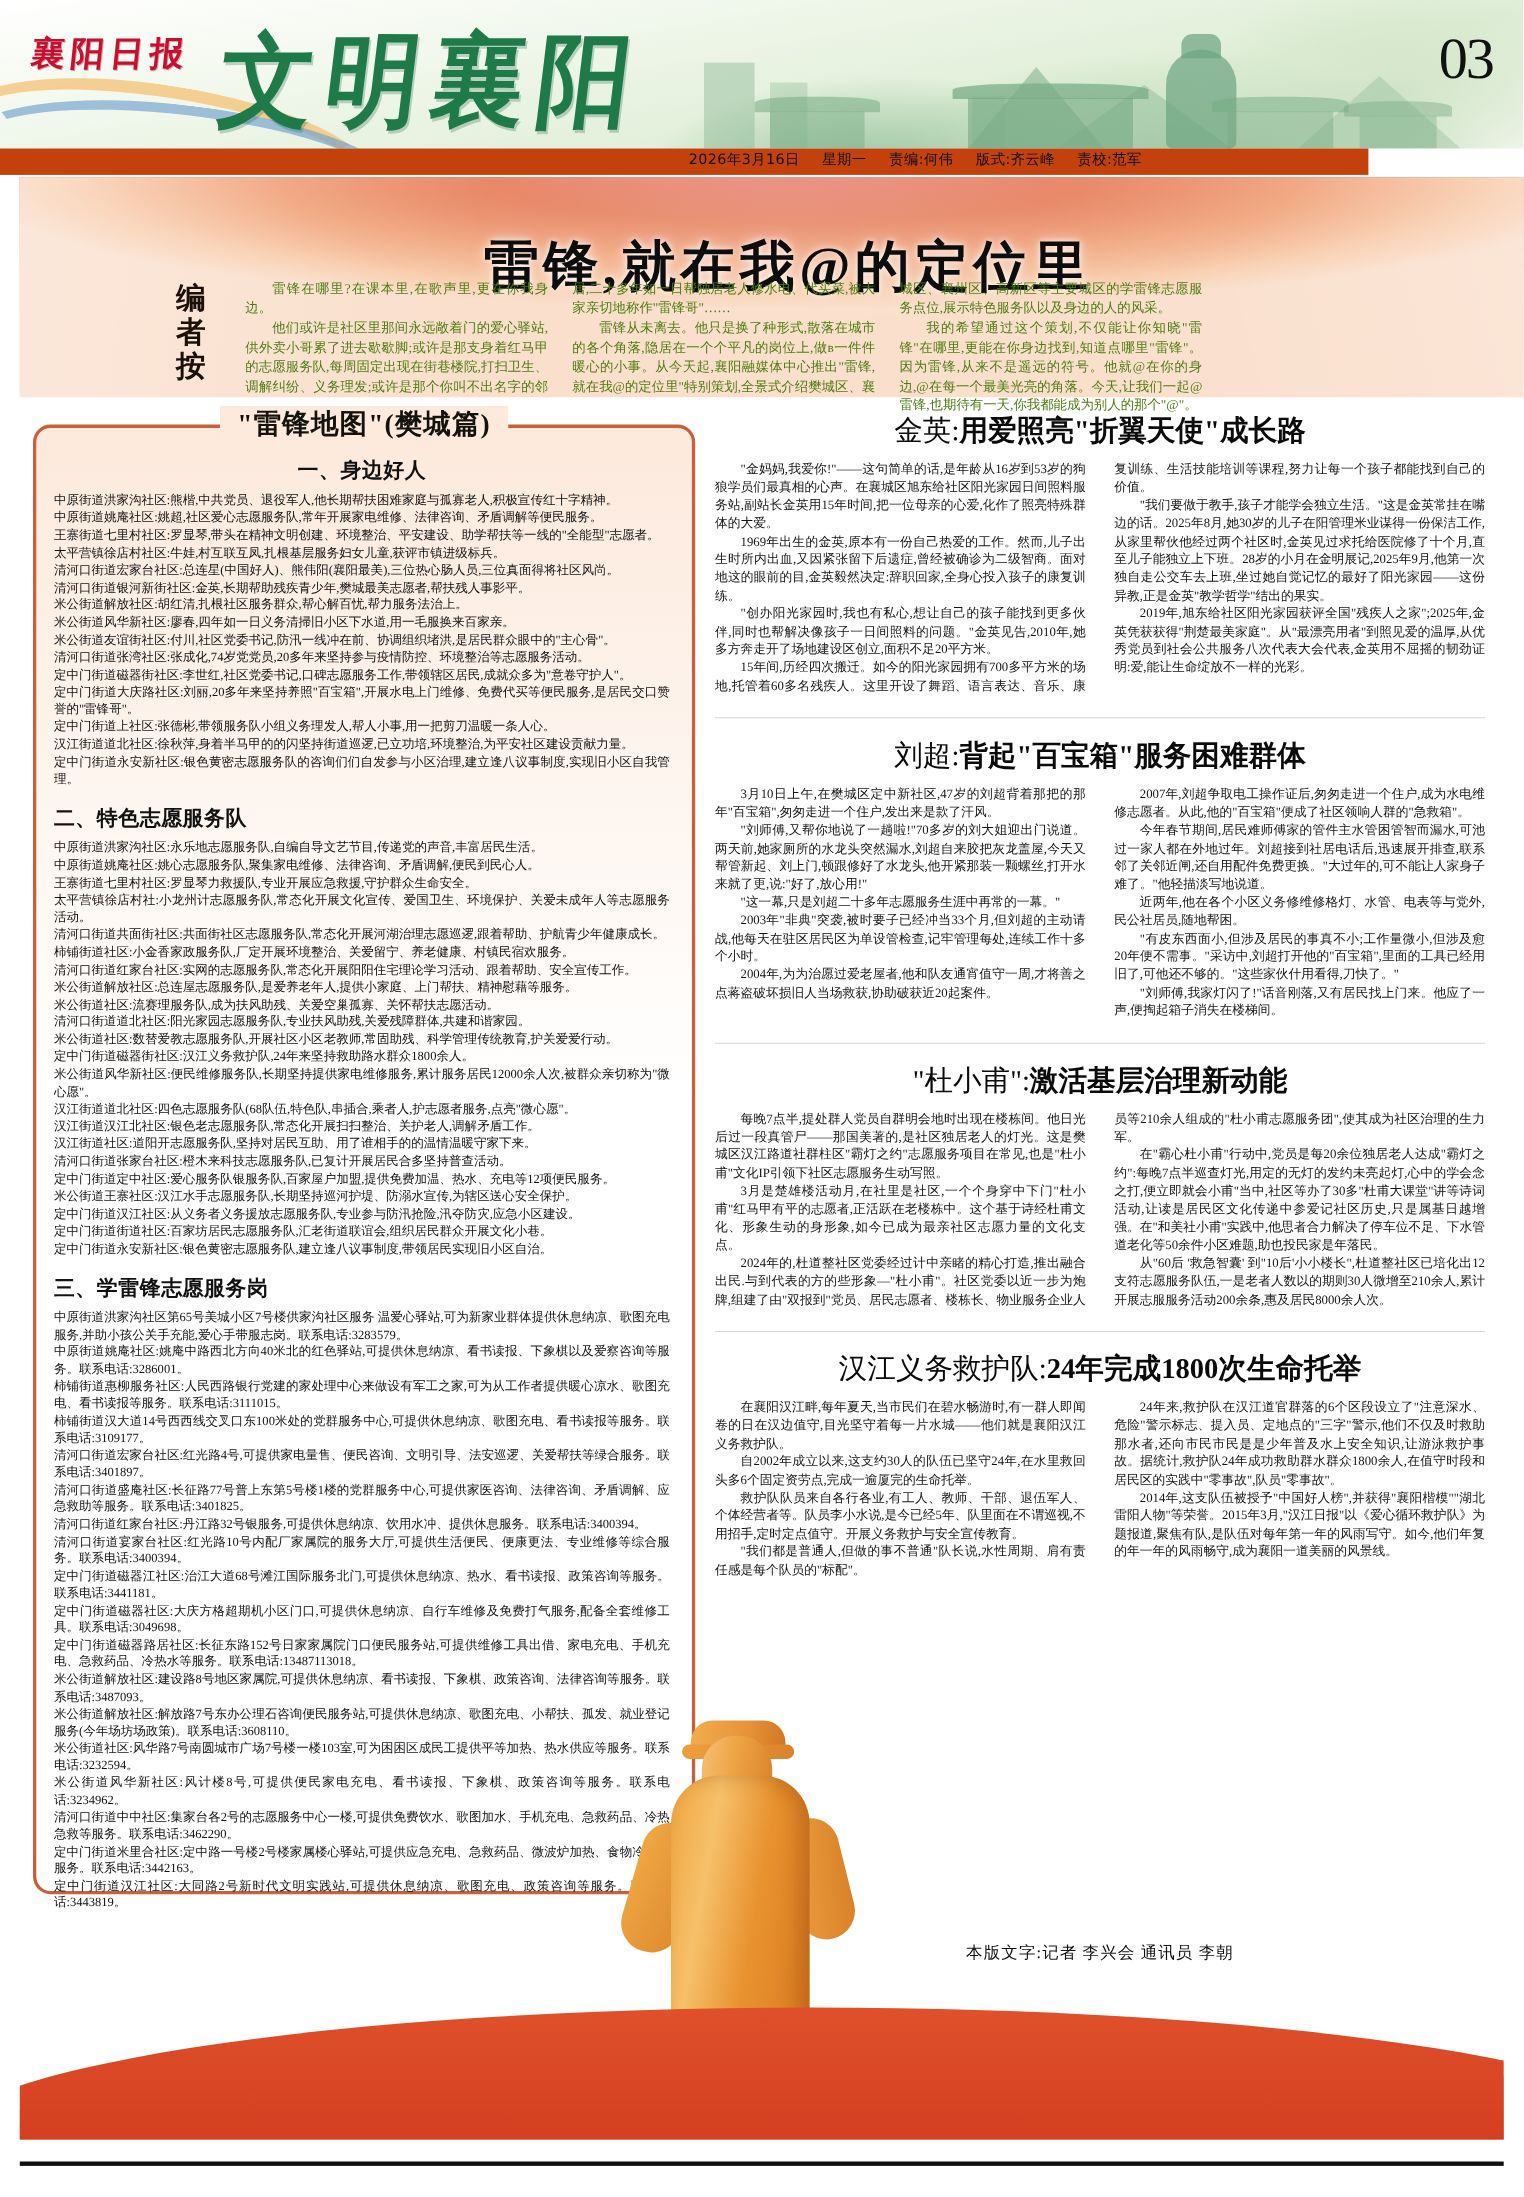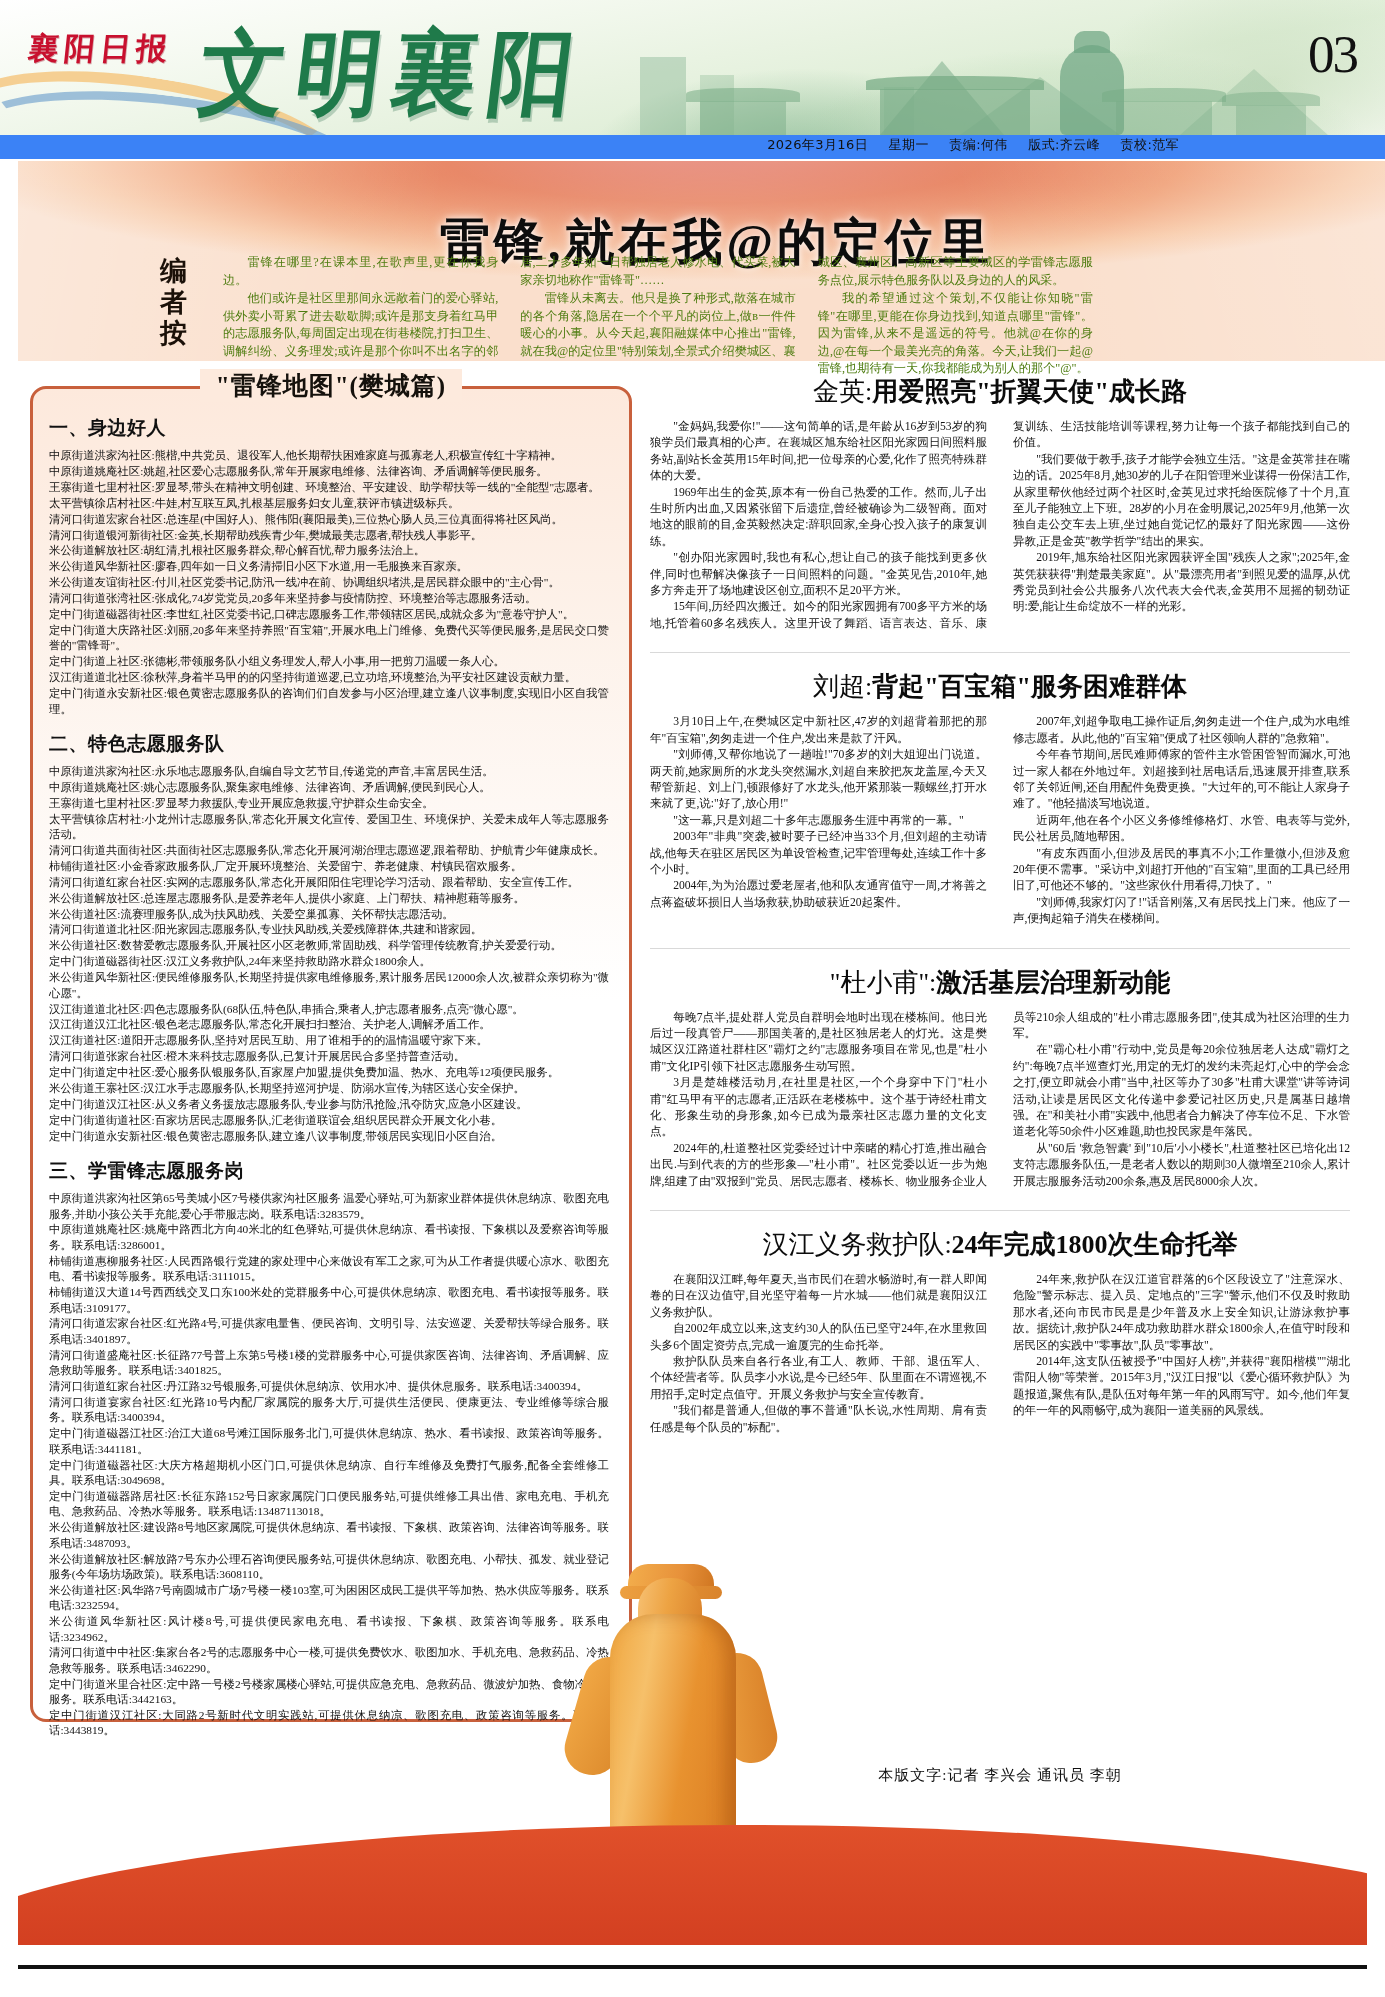--- a/index.html
+++ b/index.html
@@ -55,22 +55,22 @@
   .mh-mtn{position:absolute;bottom:0;width:0;height:0;border-style:solid;
     border-color:transparent transparent rgba(125,175,140,.55) transparent;}
   .mh-fig{position:absolute;bottom:0;width:64px;height:90px;background:rgba(110,165,130,.72);
     border-radius:32px 32px 6px 6px;}
   .mh-fig:after{content:"";position:absolute;left:14px;top:-14px;width:36px;height:22px;background:rgba(110,165,130,.72);border-radius:10px 10px 0 0;}
   .mh-gate{position:absolute;bottom:0;background:rgba(118,170,132,.62);}
   .mh-gate:before{content:"";position:absolute;left:-14px;top:-13px;width:calc(100% + 28px);height:14px;background:rgba(118,170,132,.72);
     border-radius:40% 40% 0 0;}
 
   .dateline{
-    position:absolute;left:0;top:135px;width:1385px;height:24px;
-    background:#3b82f6;
+    position:absolute;left:0;top:135px;width:1244px;height:24px;
+    background:#c2410c;
   }
   .dateline-inner{
     position:absolute;right:190px;top:1px;
     font-family:"DejaVu Sans","Liberation Sans",sans-serif;
     font-size:13px;color:#111;white-space:nowrap;letter-spacing:.4px;
   }
   .dateline-inner span{margin-right:16px;}
 
   
   .banner{
@@ -132,21 +132,21 @@
   .mapbox-title span{
     display:inline-block;background:#fdeadd;padding:0 16px;
     font-family:"Liberation Serif",serif;font-weight:bold;font-size:25px;color:#15110c;
     letter-spacing:1px;
   }
   .mapbox-inner{position:absolute;left:16px;top:26px;width:560px;}
   .sec-h{
     font-family:"Liberation Sans","DejaVu Sans",sans-serif;
     font-weight:bold;font-size:19px;color:#111;margin:14px 0 7px 0;letter-spacing:.5px;
   }
-  .sec-h:first-child{margin-top:0;}
+  .sec-h:first-child{margin-top:0;text-align:center;}
   .entry{
     font-family:"Liberation Serif",serif;font-size:11.4px;line-height:15.4px;
     color:#111;text-align:justify;margin:0 0 0.5px 0;
   }
 
   
   .rightcol{position:absolute;left:632px;top:6px;width:700px;}
   .art-title{
     text-align:center;font-family:"Liberation Serif",serif;
     font-size:26px;color:#0b0b0b;margin:0 0 10px 0;letter-spacing:0px;

